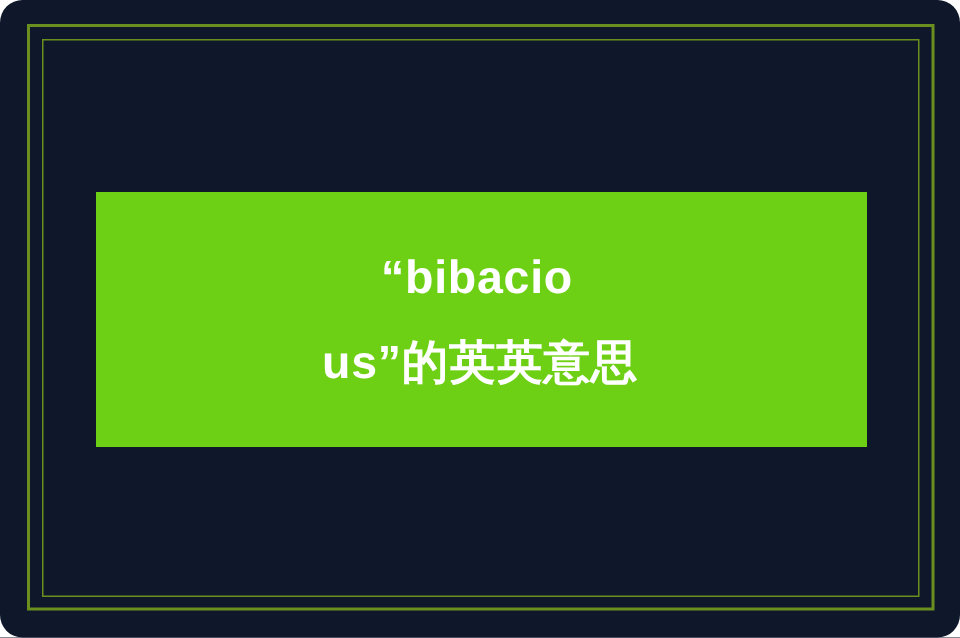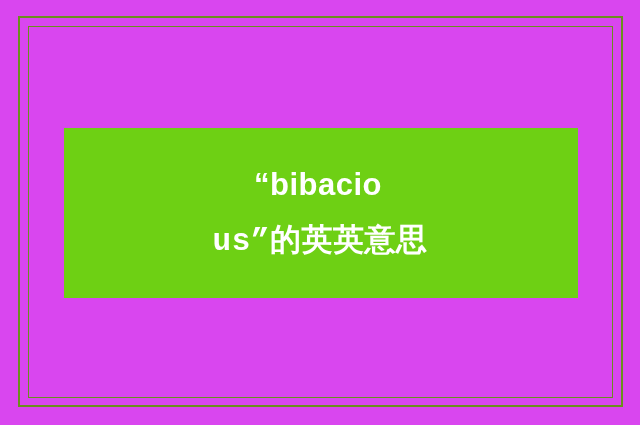--- a/index.html
+++ b/index.html
@@ -11,22 +11,23 @@
     height: 425px;
     overflow: hidden;
     font-family: "Liberation Sans", "DejaVu Sans", sans-serif;
   }
 
   
   .poster {
     position: relative;
     width: 640px;
     height: 425px;
-    background: #d946ef;
+    background: #0f172a;
     box-sizing: border-box;
+    border-radius: 15px;
   }
 
   
   .frame-outer {
     position: absolute;
     left: 18px;
     top: 16px;
     width: 605px;
     height: 391px;
     border: 2px solid #6b8f1e;
@@ -67,21 +68,20 @@
     letter-spacing: 0.5px;
     white-space: pre;
     text-align: center;
     margin: 0;
   }
   .title-line.line-1 {
     padding-right: 6px;
   }
   .title-line.line-2 {
     padding-right: 2px;
-    font-family: Liberation Mono, monospace;
   }
 </style>
 </head>
 <body>
 
 <div class="poster">
 
   <div class="frame-outer"></div>
   <div class="frame-inner"></div>
 

